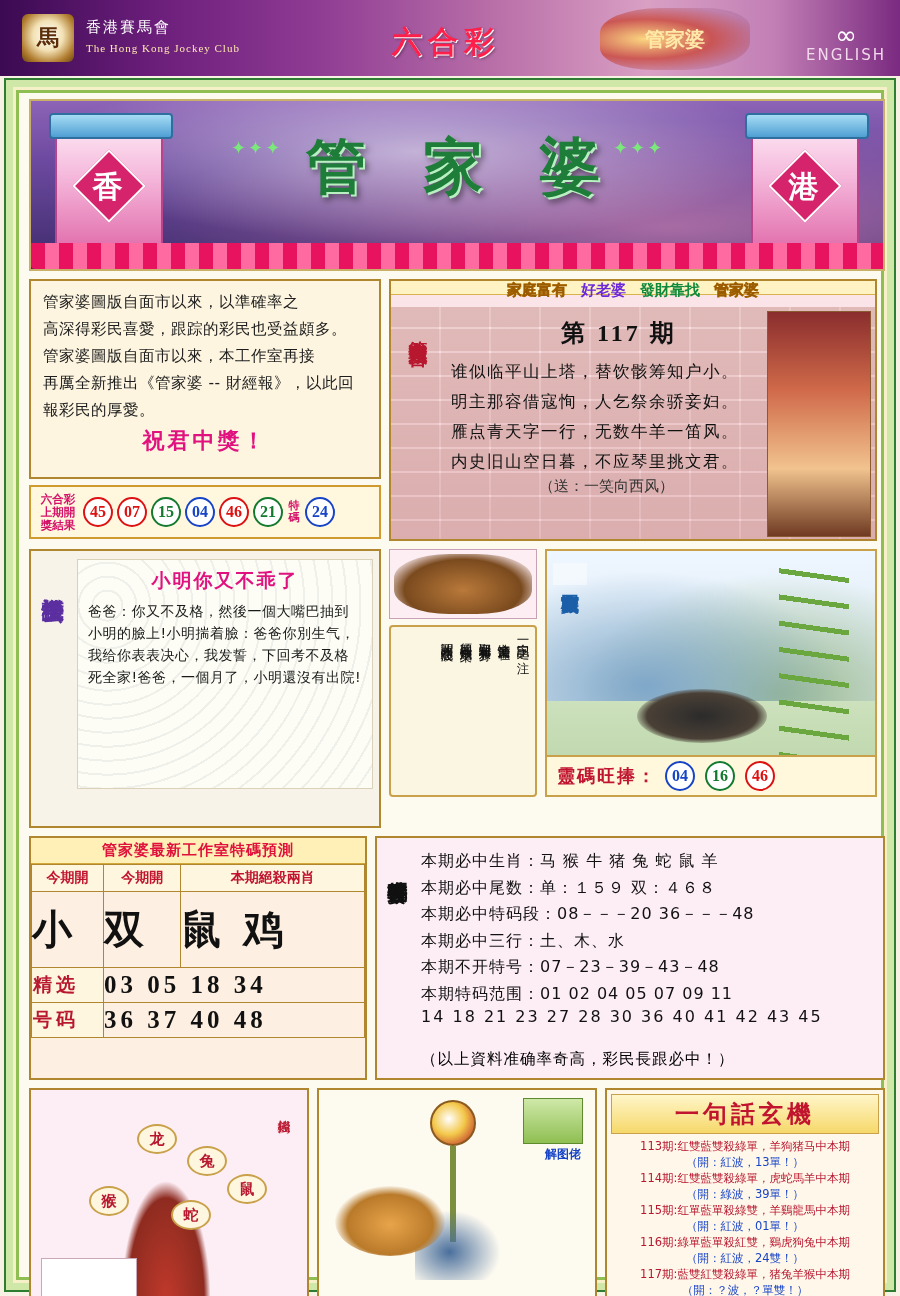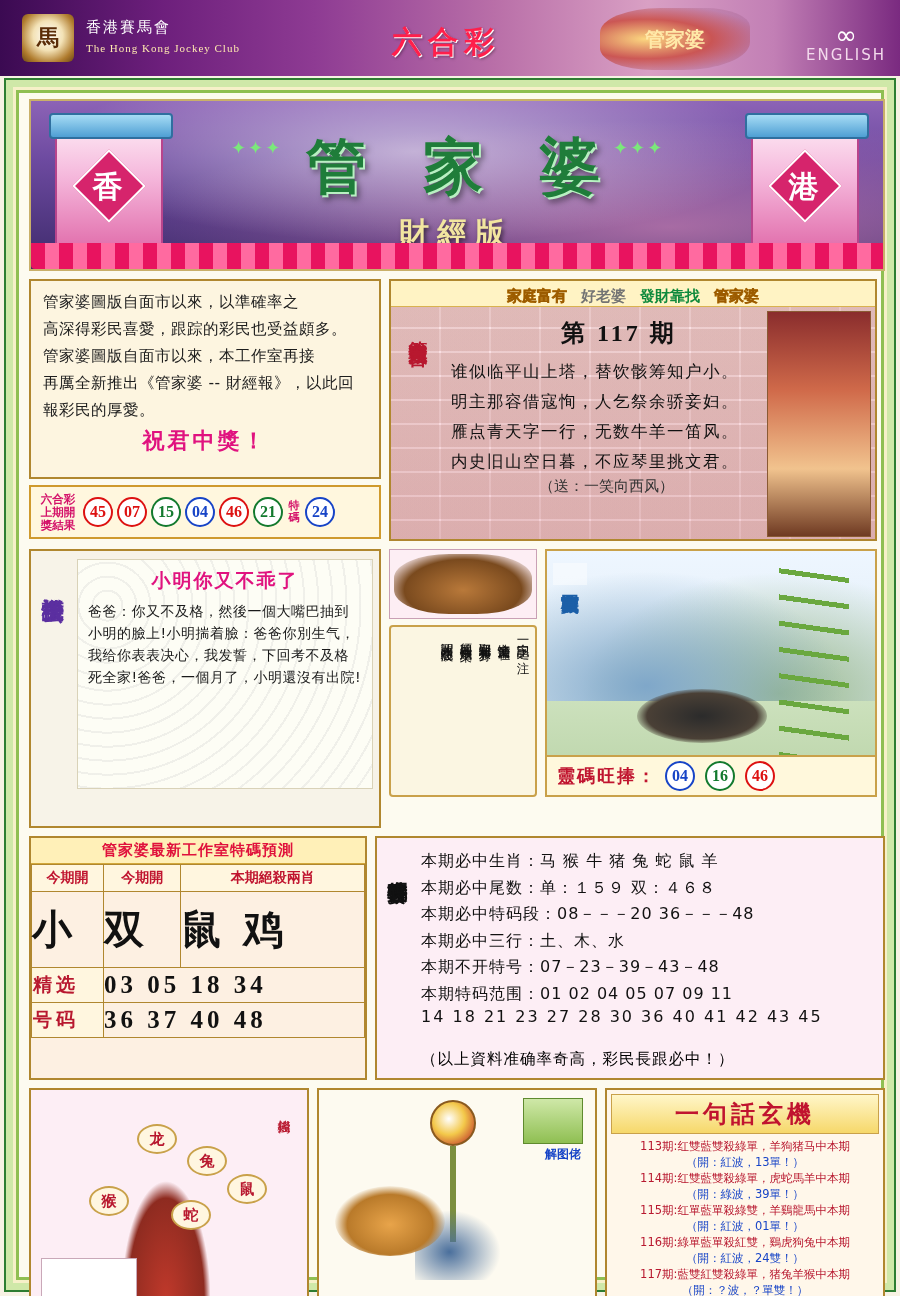--- a/index.html
+++ b/index.html
@@ -173,26 +173,26 @@
   }
 
   
   .verse {
     position: relative; width: 488px; height: 262px;
     background: linear-gradient(180deg,#fbe6ea 0%, #f6d3da 100%);
     border: 2px solid #b0872f;
     overflow: hidden;
   }
   .verse .topbar {
-    position: relative; height: 26px; background: #fff3c4; border-bottom: 1px solid #d9b24f;
-    display: flex; align-items: flex-end; justify-content: center; gap: 14px;
+    position: relative; height: 14px; background: #fff3c4; border-bottom: 1px solid #d9b24f;
+    display: flex; align-items: flex-start; justify-content: center; gap: 14px;
     font-size: 15px; font-weight: bold;
   }
   .verse .topbar .y { color: #f0a000; -webkit-text-stroke: .5px #9b5b00; }
-  .verse .topbar .r { color: #737373; }
+  .verse .topbar .r { color: #6d28d9; }
   .verse .topbar .g { color: #0f8a3c; }
   .verse .bricks {
     position: absolute; left: 0; top: 26px; width: 488px; height: 236px;
     background:
       repeating-linear-gradient(0deg, rgba(180,120,110,.25) 0 22px, rgba(255,255,255,0) 22px 24px),
       repeating-linear-gradient(90deg, rgba(180,120,110,.18) 0 48px, rgba(255,255,255,0) 48px 50px),
       linear-gradient(180deg,#fbe3e6,#f4cfd6);
   }
   .verse .sidecol {
     position: absolute; left: 8px; top: 34px; width: 40px;
@@ -436,21 +436,20 @@
         <div class="lantern right">
           <div class="roof"></div>
           <div class="char">
               <span>港</span>
             </div>
           <div class="base"></div>
         </div>
         <div class="confetti-l">✦✦✦</div>
         <div class="confetti-r">✦✦✦</div>
         <div class="title-cn">管 家 婆</div>
-        <div class="title-sub">財經版</div>
         <div class="scallop"></div>
       </div>
 
       <div class="row r2">
         <div>
           <div class="intro">
             <p>管家婆圖版自面市以來，以準確率之</p>
             <p>高深得彩民喜愛，跟踪的彩民也受益頗多。</p>
             <p>管家婆圖版自面市以來，本工作室再接</p>
             <p>再厲全新推出《管家婆 -- 財經報》，以此回</p>

